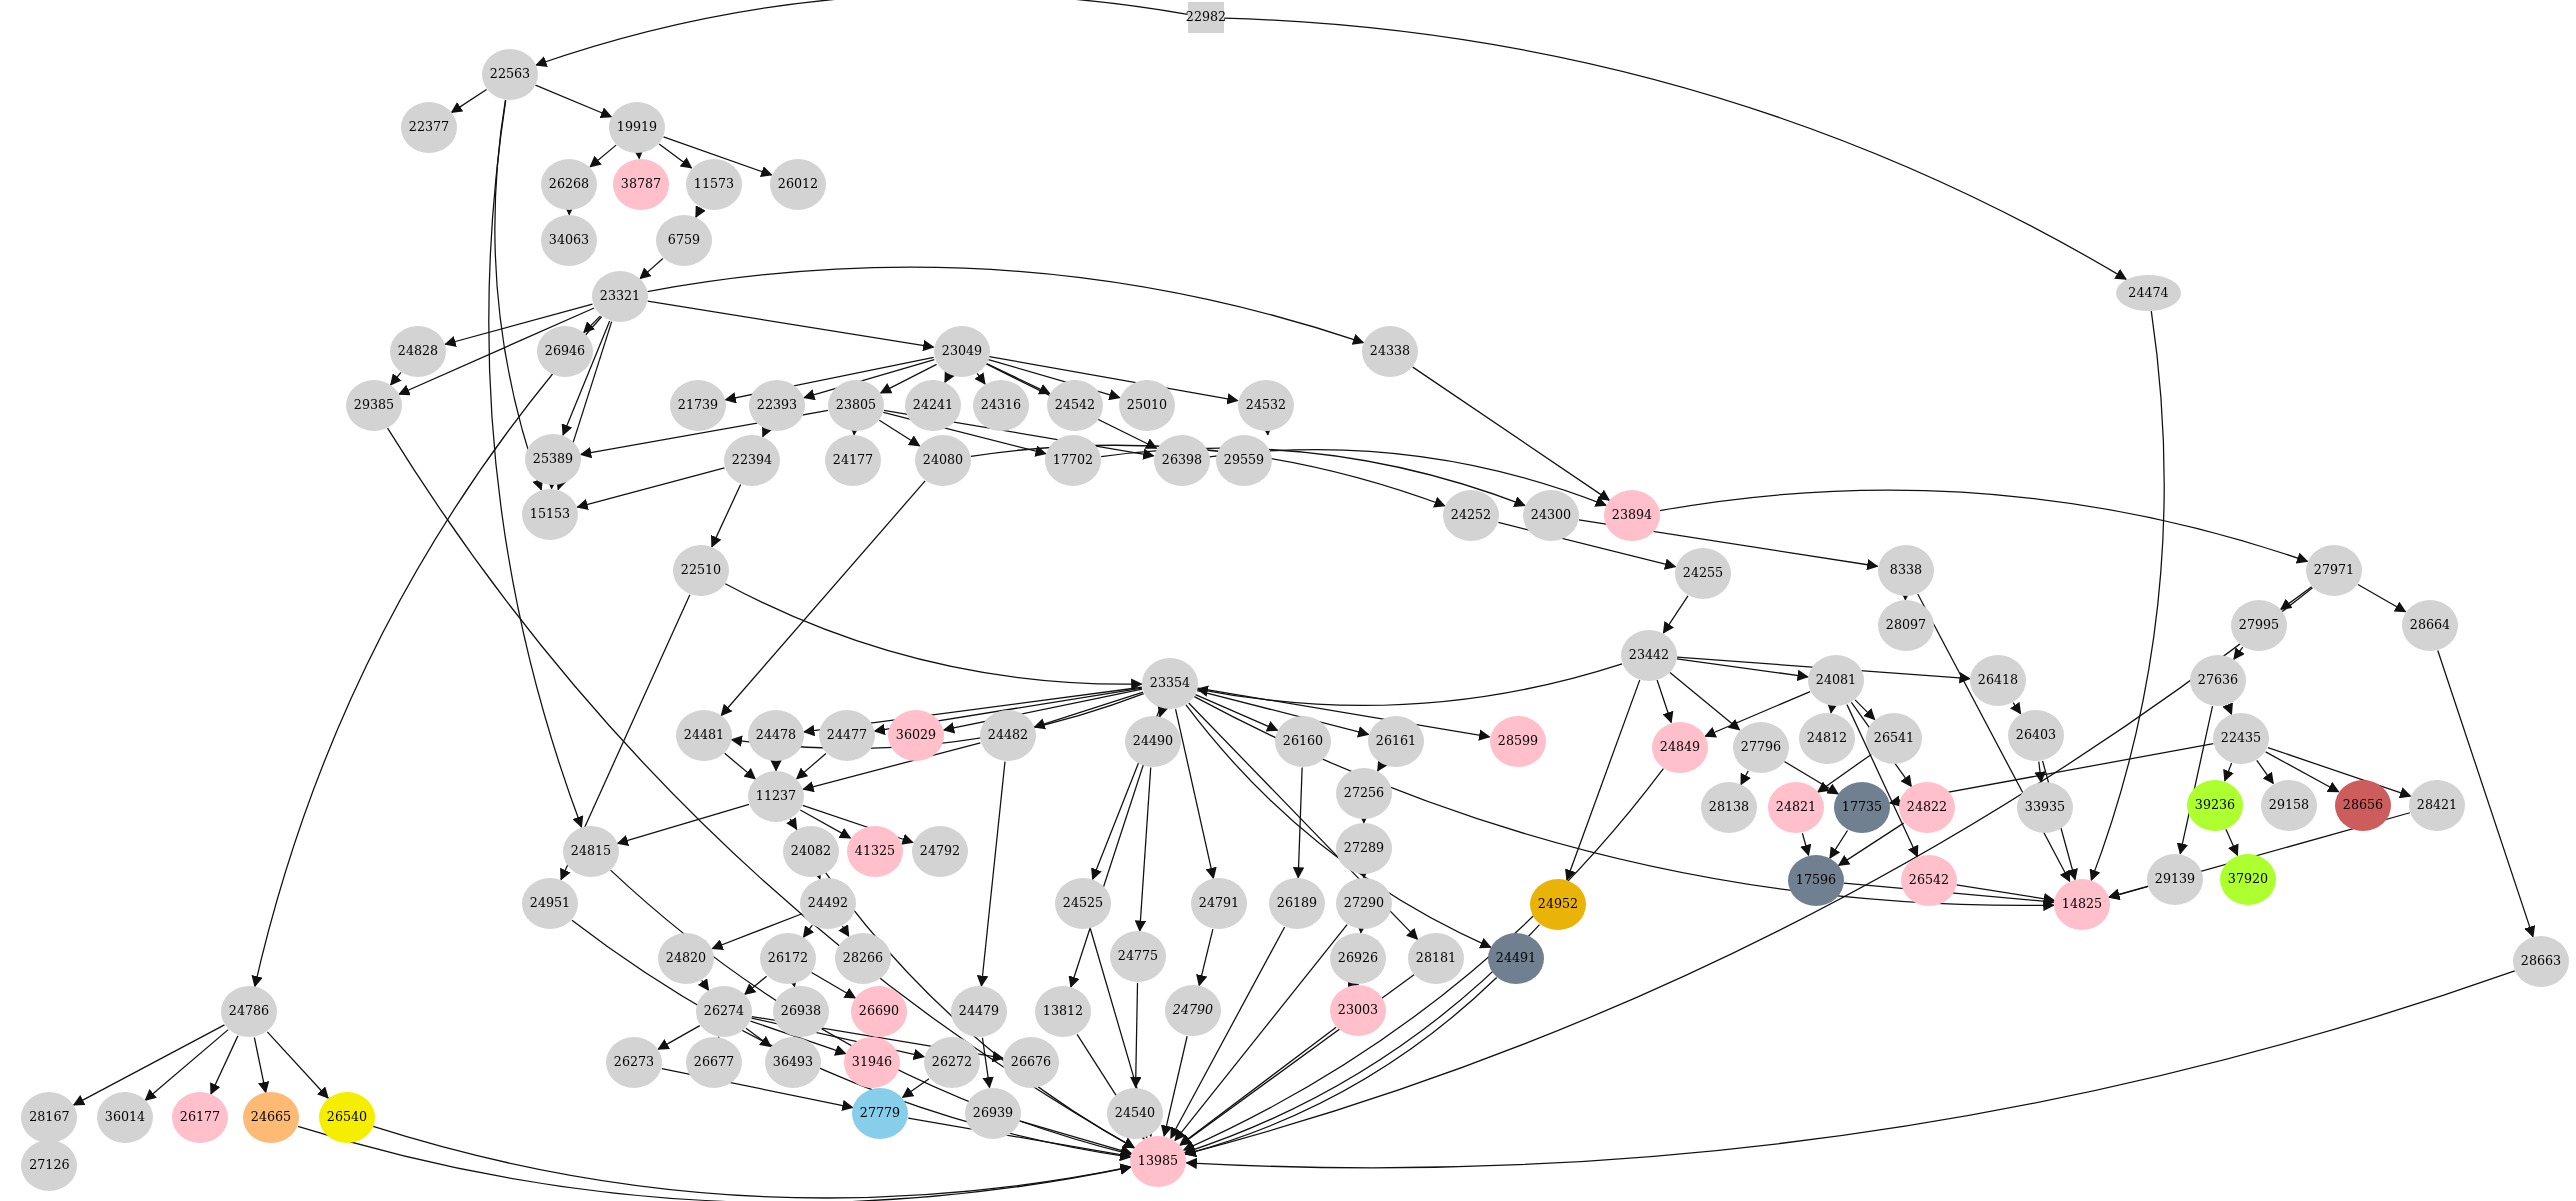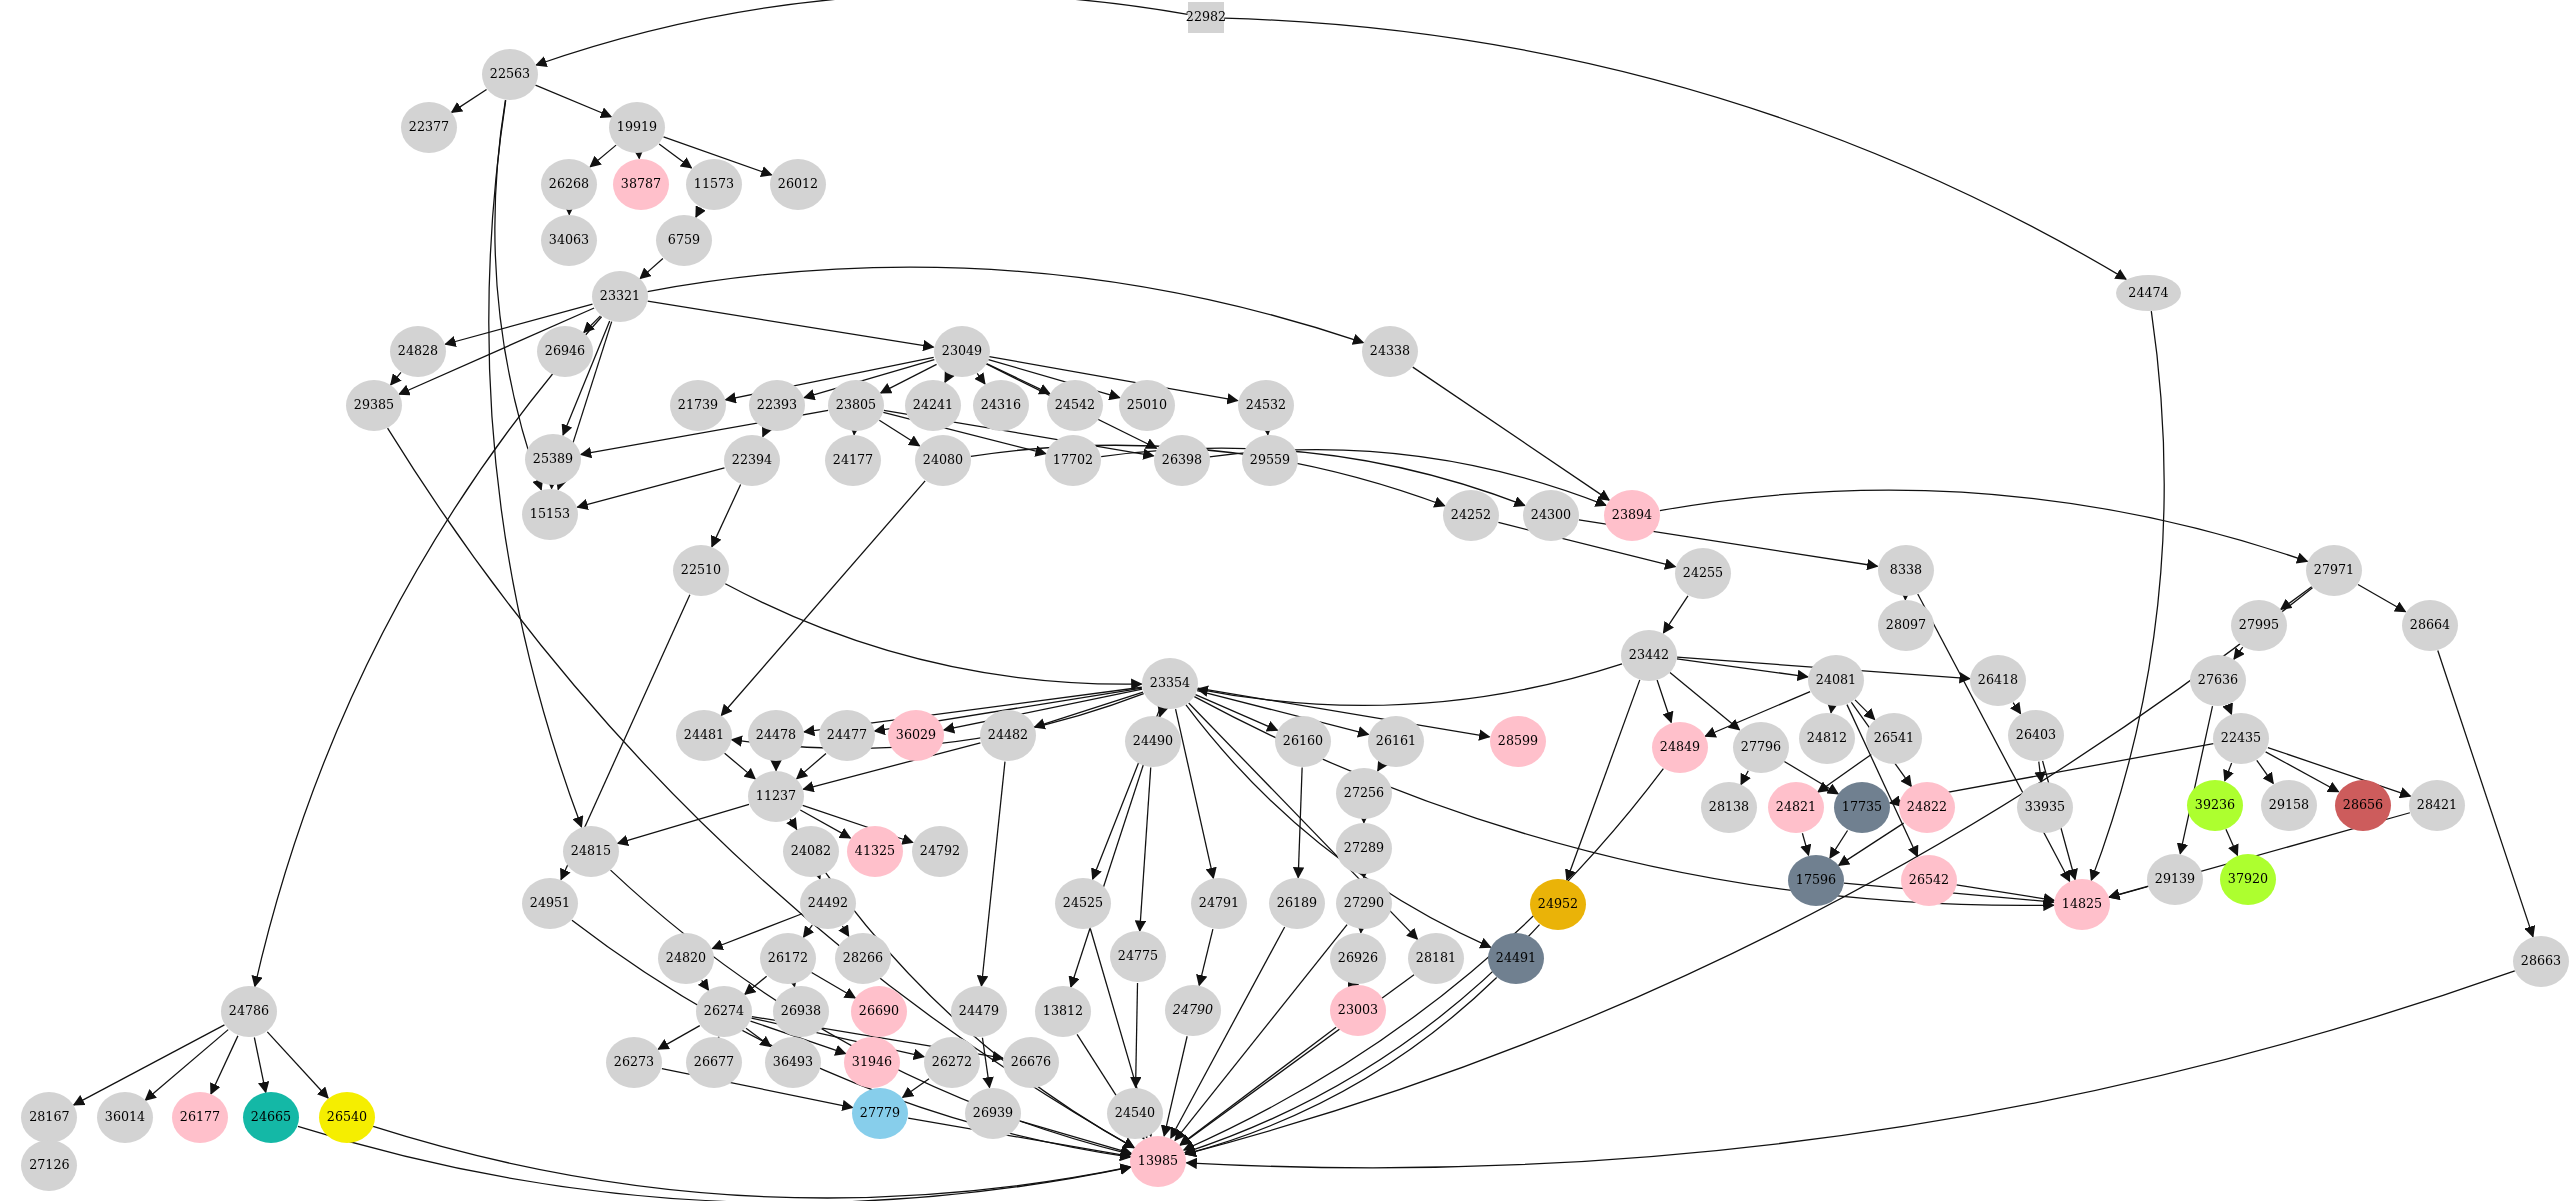--- a/index.html
+++ b/index.html
@@ -281,21 +281,21 @@
       </div>
       <div class="node" style="left: 915px; top: 435px; width: 56px; height: 51px; background: rgb(211, 211, 211);">
         <span>24080</span>
       </div>
       <div class="node" style="left: 1045px; top: 435px; width: 56px; height: 51px; background: rgb(211, 211, 211);">
         <span>17702</span>
       </div>
       <div class="node" style="left: 1154px; top: 435px; width: 56px; height: 51px; background: rgb(211, 211, 211);">
         <span>26398</span>
       </div>
-      <div class="node" style="left: 1242px; top: 435px; width: 56px; height: 51px; background: rgb(211, 211, 211);">
+      <div class="node" style="left: 1216px; top: 435px; width: 56px; height: 51px; background: rgb(211, 211, 211);">
         <span>29559</span>
       </div>
       <div class="node" style="left: 522px; top: 489px; width: 56px; height: 51px; background: rgb(211, 211, 211);">
         <span>15153</span>
       </div>
       <div class="node" style="left: 1443px; top: 490px; width: 56px; height: 51px; background: rgb(211, 211, 211);">
         <span>24252</span>
       </div>
       <div class="node" style="left: 1523px; top: 490px; width: 56px; height: 51px; background: rgb(211, 211, 211);">
         <span>24300</span>
@@ -545,21 +545,21 @@
       </div>
       <div class="node" style="left: 21.4px; top: 1092px; width: 56px; height: 51px; background: rgb(211, 211, 211);">
         <span>28167</span>
       </div>
       <div class="node" style="left: 97px; top: 1092px; width: 56px; height: 51px; background: rgb(211, 211, 211);">
         <span>36014</span>
       </div>
       <div class="node" style="left: 172px; top: 1092px; width: 56px; height: 51px; background: rgb(255, 192, 203);">
         <span>26177</span>
       </div>
-      <div class="node" style="left: 243px; top: 1092px; width: 56px; height: 51px; background: #14b8a6;">
+      <div class="node" style="left: 243px; top: 1092px; width: 56px; height: 51px; background: #fdba74;">
         <span>24665</span>
       </div>
       <div class="node" style="left: 319px; top: 1092px; width: 56px; height: 51px; background: rgb(245, 238, 0);">
         <span>26540</span>
       </div>
       <div class="node" style="left: 21.4px; top: 1140px; width: 56px; height: 51px; background: rgb(211, 211, 211);">
         <span>27126</span>
       </div>
       <div class="node" style="left: 1130px; top: 1136px; width: 56px; height: 51px; background: rgb(255, 192, 203);">
         <span>13985</span>

